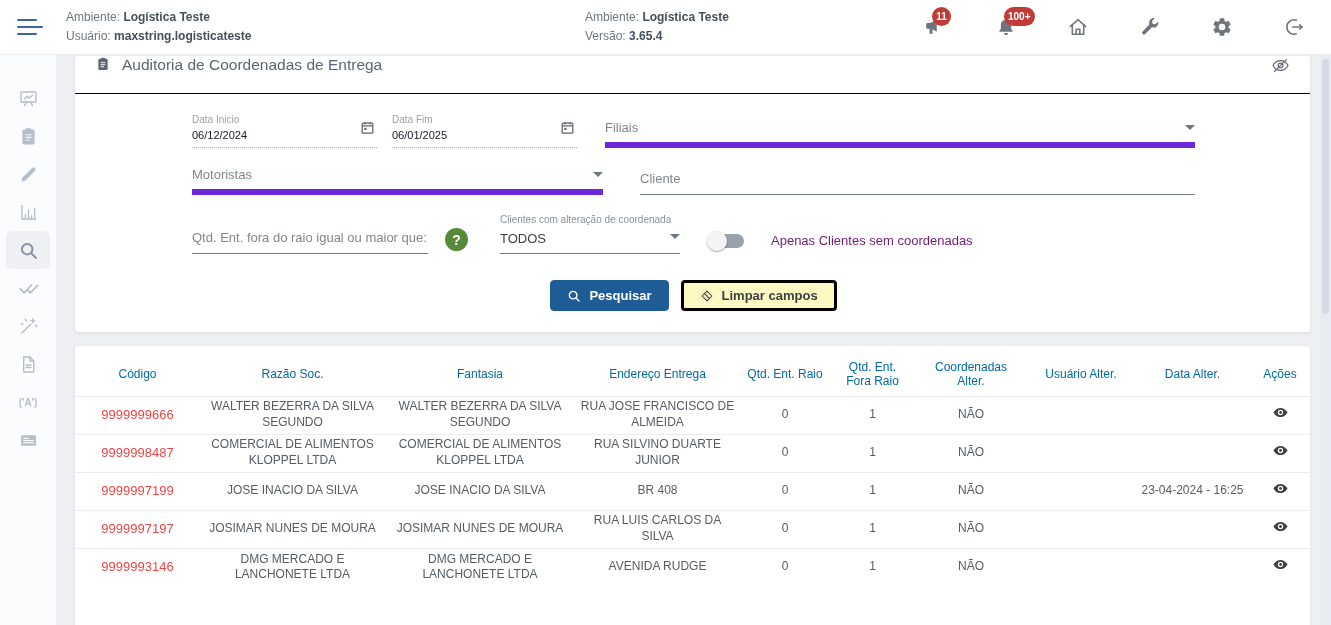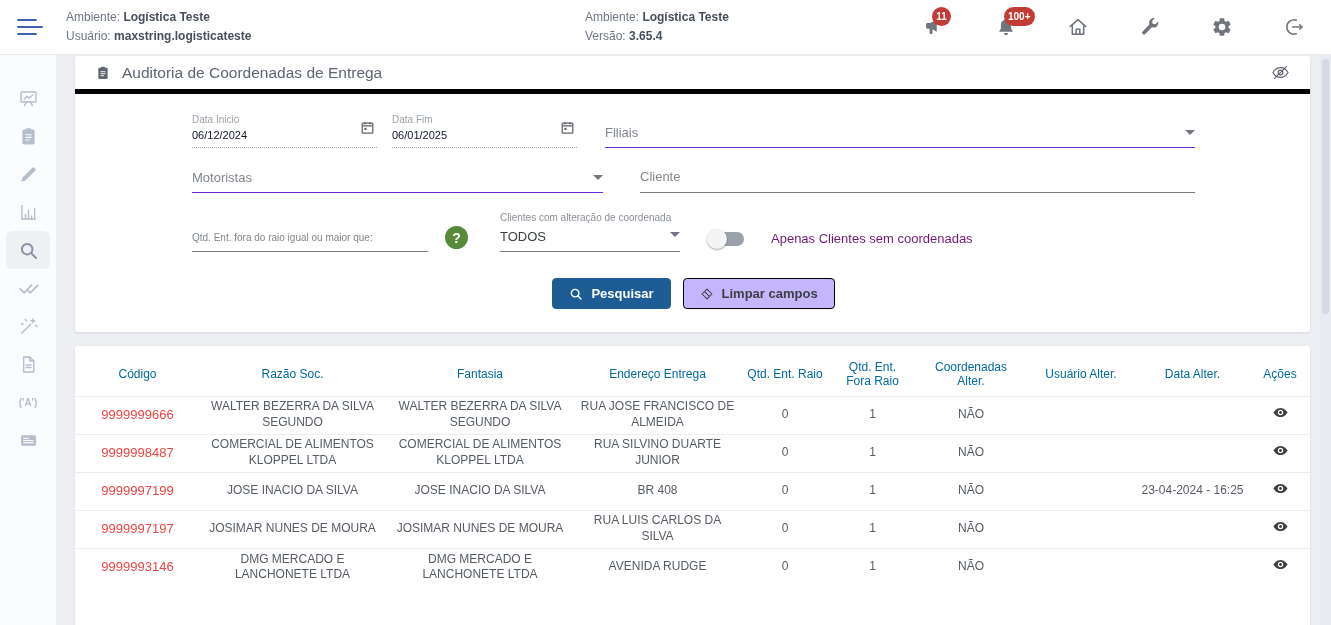--- a/index.html
+++ b/index.html
@@ -50,59 +50,59 @@
 
   
   .card {
     position:absolute; background:#fff; border-radius:3px;
     box-shadow:0 1px 3px rgba(60,64,67,.13);
   }
   .card.filters { left:75px; top:56px; width:1235px; height:276px; }
   .card.tablecard { left:75px; top:346px; width:1235px; height:310px; padding-top:6px; }
 
   .titlebar {
-    height:38px; display:flex; align-items:center; gap:11px;
-    padding:0 20px; border-bottom:5px solid #000000;
+    height:38px; display:flex; align-items:flex-start; gap:11px;
+    padding:0 20px; border-bottom:1px solid #000000;
   }
   .titlebar .ticon { color:#5f6670; }
   .titlebar .ticon svg { width:16px; height:16px; display:block; }
   .page-title { font-size:15.5px; color:#5c6673; }
   .hide-toggle { margin-left:auto; color:#5f6670; cursor:pointer; }
   .hide-toggle svg { width:19px; height:19px; display:block; }
 
   
   .form { padding:20px 115px 0 117px; }
   .frow { display:flex; align-items:flex-end; margin-bottom:19px; }
 
   .field { position:relative; }
   .flabel { font-size:10px; color:#9aa1a9; display:block; margin-bottom:4px; }
   .fvalue { font-size:11px; color:#0f172a; padding-bottom:6px; }
   .datef { width:185px; border-bottom:1px dotted #aab0b6; }
   .datef .cal { position:absolute; right:2px; top:6px; color:#5f6368; cursor:pointer; }
   .datef .cal svg { width:15px; height:15px; display:block; }
   .gap15 { margin-right:15px; } .gap28 { margin-right:28px; } .gap37 { margin-right:37px; }
 
   .selectf {
-    display:flex; align-items:center; border-bottom:1px solid #6d28d9;
+    display:flex; align-items:center; border-bottom:6px solid #6d28d9;
     padding-bottom:7px; cursor:pointer;
   }
   .selectf .ph { font-size:13px; color:#80868b; }
   .caret {
     margin-left:auto; width:0; height:0;
     border-left:5px solid transparent; border-right:5px solid transparent;
     border-top:5px solid #6f7680;
   }
   .grow { flex:1; }
   .w411 { width:411px; }
 
   .inputf { border-bottom:1px solid #787d85; }
   .inputf input {
     width:100%; border:0; outline:0; background:transparent;
     font-family:"Liberation Sans", sans-serif;
-    font-size:10px; color:#3c4043; padding:0 0 8px 0;
+    font-size:13px; color:#3c4043; padding:0 0 8px 0;
   }
   .inputf input::placeholder { color:#80868b; opacity:1; }
   .w236 { width:236px; }
 
   .qmark {
     width:23px; height:23px; border-radius:50%; background:#588a3c; color:#fff;
     font-size:14px; font-weight:700; display:flex; align-items:center; justify-content:center;
     margin:0 0 3px 17px; cursor:pointer; flex:0 0 auto;
   }
   .todosf { width:180px; margin-left:32px; border-bottom:1px solid #787d85; position:relative; padding-bottom:7px; cursor:pointer; }
@@ -119,21 +119,21 @@
   .togglelabel { margin-left:27px; font-size:13px; color:#701a75; }
 
   .btnrow { display:flex; justify-content:center; gap:12px; margin-top:26px; }
   .btn {
     height:31px; display:flex; align-items:center; gap:8px; padding:0 16px;
     border-radius:4px; font-size:13px; font-weight:600; cursor:pointer;
     font-family:"Liberation Sans", sans-serif;
   }
   .btn svg { display:block; }
   .btn.primary { background:#1d5c94; color:#fff; border:1px solid #1d5c94; }
-  .btn.ghost { background:#c4b5fd; color:#3c4043; border:1px solid #000000; box-shadow:0 1px 1px rgba(0,0,0,.05); }
+  .btn.ghost { background:#fef9c3; color:#3c4043; border:3px solid #000000; box-shadow:0 1px 1px rgba(0,0,0,.05); }
 
   
   table { width:100%; border-collapse:collapse; table-layout:fixed; }
   th {
     height:44px; padding:2px 6px; font-size:12px; font-weight:400; color:#0369a1;
     text-align:center; vertical-align:middle;
   }
   td {
     height:38px; padding:2px 3px; font-size:12px; color:#565c64;
     text-align:center; vertical-align:middle; border-top:1px solid #ebedf0;

